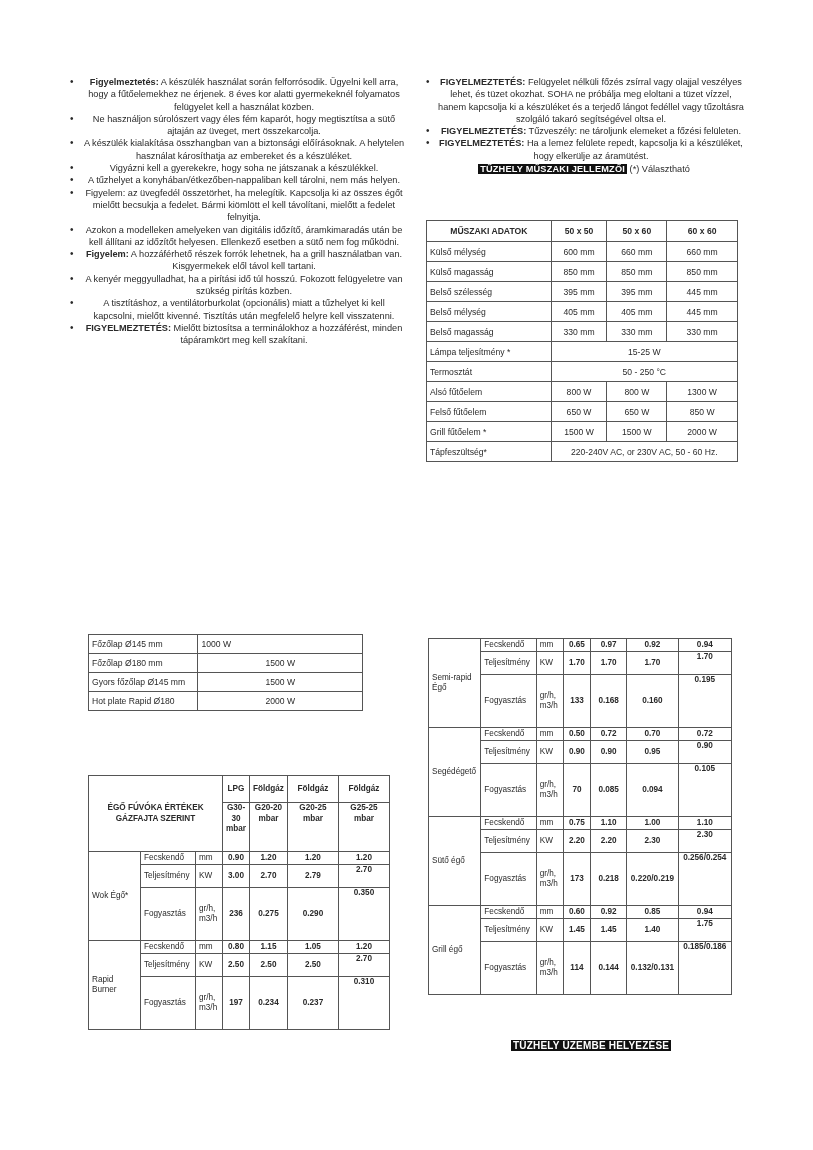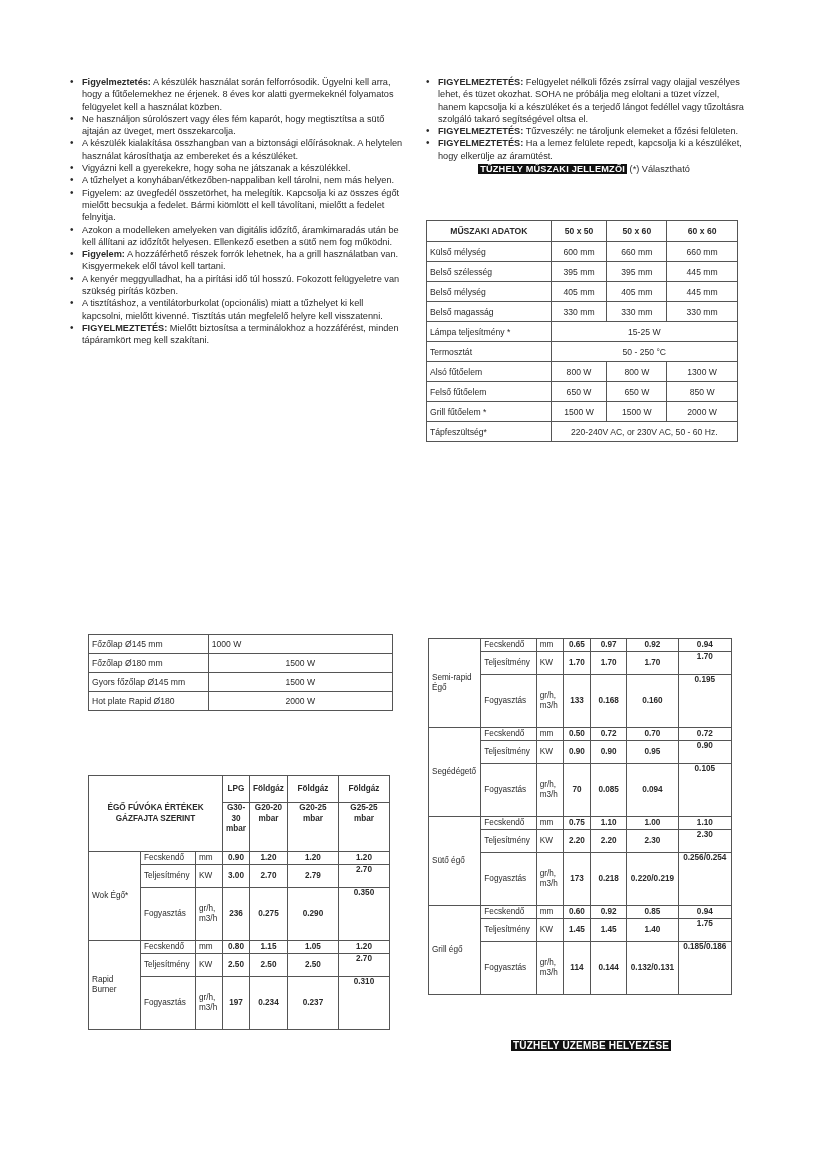--- a/index.html
+++ b/index.html
@@ -1,20 +1,20 @@
 <!DOCTYPE html>
 <html><head>
 <meta charset="utf-8">
 <style>
   html, body { margin:0; padding:0; }
   body { width:813px; height:1150px; background:#ffffff; position:relative; overflow:hidden;
          font-family:"Liberation Sans", sans-serif; color:#222; }
   .col { position:absolute; font-size:9.2px; line-height:12.3px; color:#2a2a2a; }
   .col ul { margin:0; padding:0 0 0 14px; list-style:none; }
-  .col li { position:relative; margin:0 0 0 0; }
+  .col li { position:relative; margin:0 0 0 0;text-align:center; }
   .col li::before { content:"•"; position:absolute; left:-12px; top:0; font-size:10px; }
   .b { font-weight:bold; }
   .hl { background:#111; color:#fff; font-weight:bold; padding:0 2px; letter-spacing:0.2px; }
   table { border-collapse:collapse; position:absolute; color:#2a2a2a; }
   td, th { border:1px solid #555; padding:0 3px; font-weight:normal; }
   .spec td { font-size:8.6px; height:19px; }
   .spec .c { text-align:center; }
   .spec th { font-size:8.6px; font-weight:bold; height:20px; text-align:center; }
   .plate td { font-size:8.6px; height:18px; }
   .gas td { font-size:8.2px; line-height:10.5px; vertical-align:middle; }
@@ -66,20 +66,26 @@
         <th>50 x 60</th>
         <th>60 x 60</th>
       </tr>
       <tr>
         <td class="">Külső mélység</td>
         <td class="c">600 mm</td>
         <td class="c">660 mm</td>
         <td class="c">660 mm</td>
       </tr>
       <tr>
+        <td class="">Külső magasság</td>
+        <td class="c">850 mm</td>
+        <td class="c">850 mm</td>
+        <td class="c">850 mm</td>
+      </tr>
+      <tr>
         <td class="">Belső szélesség</td>
         <td class="c">395 mm</td>
         <td class="c">395 mm</td>
         <td class="c">445 mm</td>
       </tr>
       <tr>
         <td class="">Belső mélység</td>
         <td class="c">405 mm</td>
         <td class="c">405 mm</td>
         <td class="c">445 mm</td>
@@ -116,21 +122,21 @@
         <td class="c">1500 W</td>
         <td class="c">2000 W</td>
       </tr>
       <tr>
         <td>Tápfeszültség*</td>
         <td class="c" colspan="3">220-240V AC, or 230V AC, 50 - 60 Hz.</td>
       </tr>
     </tbody>
 </table>
 
-<table class="plate" style="left:88px; top:634px; width:305px;">
+<table class="plate" style="left:88px; top:634px; width:275px;">
   <colgroup>
       <col style="width:120px">
       <col style="width:185px">
     </colgroup>
   <tbody id="plate-body">
       <tr>
         <td>Főzőlap Ø145 mm</td>
         <td style="text-align:left">1000 W</td>
       </tr>
       <tr>

